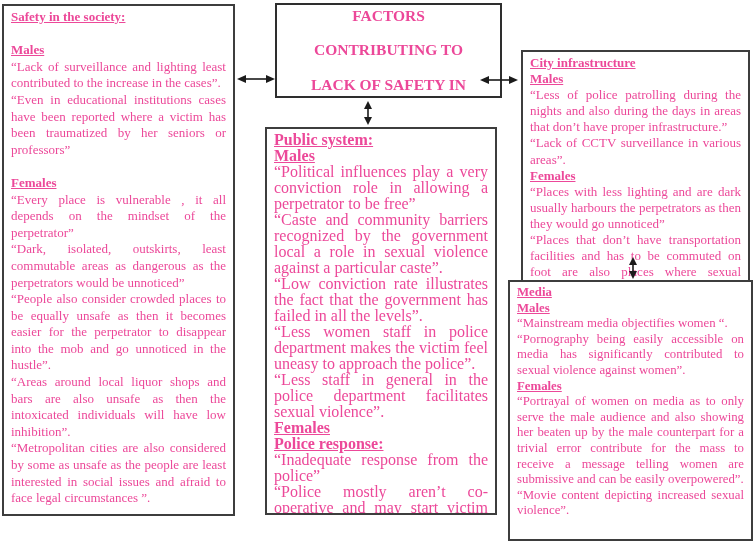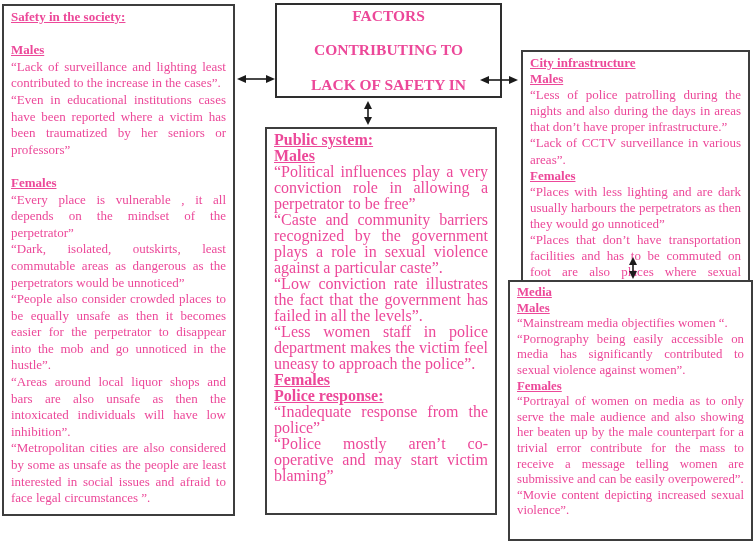--- a/index.html
+++ b/index.html
@@ -52,23 +52,24 @@
     <div>FACTORS</div>
     <div>CONTRIBUTING TO</div>
     <div>LACK OF SAFETY IN</div>
     <div>THE SOCIETY</div>
   </div>
 
   <div class="box public">
     <div class="hd">Public system:</div>
     <div class="hd">Males</div>
     <p class="q">“Political influences play a very conviction role in allowing a perpetrator to be free”</p>
-    <p class="q">“Caste and community barriers recognized by the government plays a role in sexual violence against a particular caste”.</p>
+    <p class="q">“Caste and community barriers recognized by the government local a role in sexual violence against a particular caste”.</p>
     <p class="q">“Low conviction rate illustrates the fact that the government has failed in all the levels”.</p>
     <p class="q">“Less women staff in police department makes the victim feel uneasy to approach the police”.</p>
+    <p class="q">“Less staff in general in the police department facilitates sexual violence”.</p>
     <div class="hd">Females</div>
     <div class="hd">Police response:</div>
     <p class="q">“Inadequate response from the police”</p>
     <p class="q">“Police mostly aren’t co-operative and may start victim blaming”</p>
   </div>
 
   <div class="box city">
     <div class="hd">City infrastructure</div>
     <div class="hd">Males</div>
     <p class="q">“Less of police patrolling during the nights and also during the days in areas that don’t have proper infrastructure.”</p>

